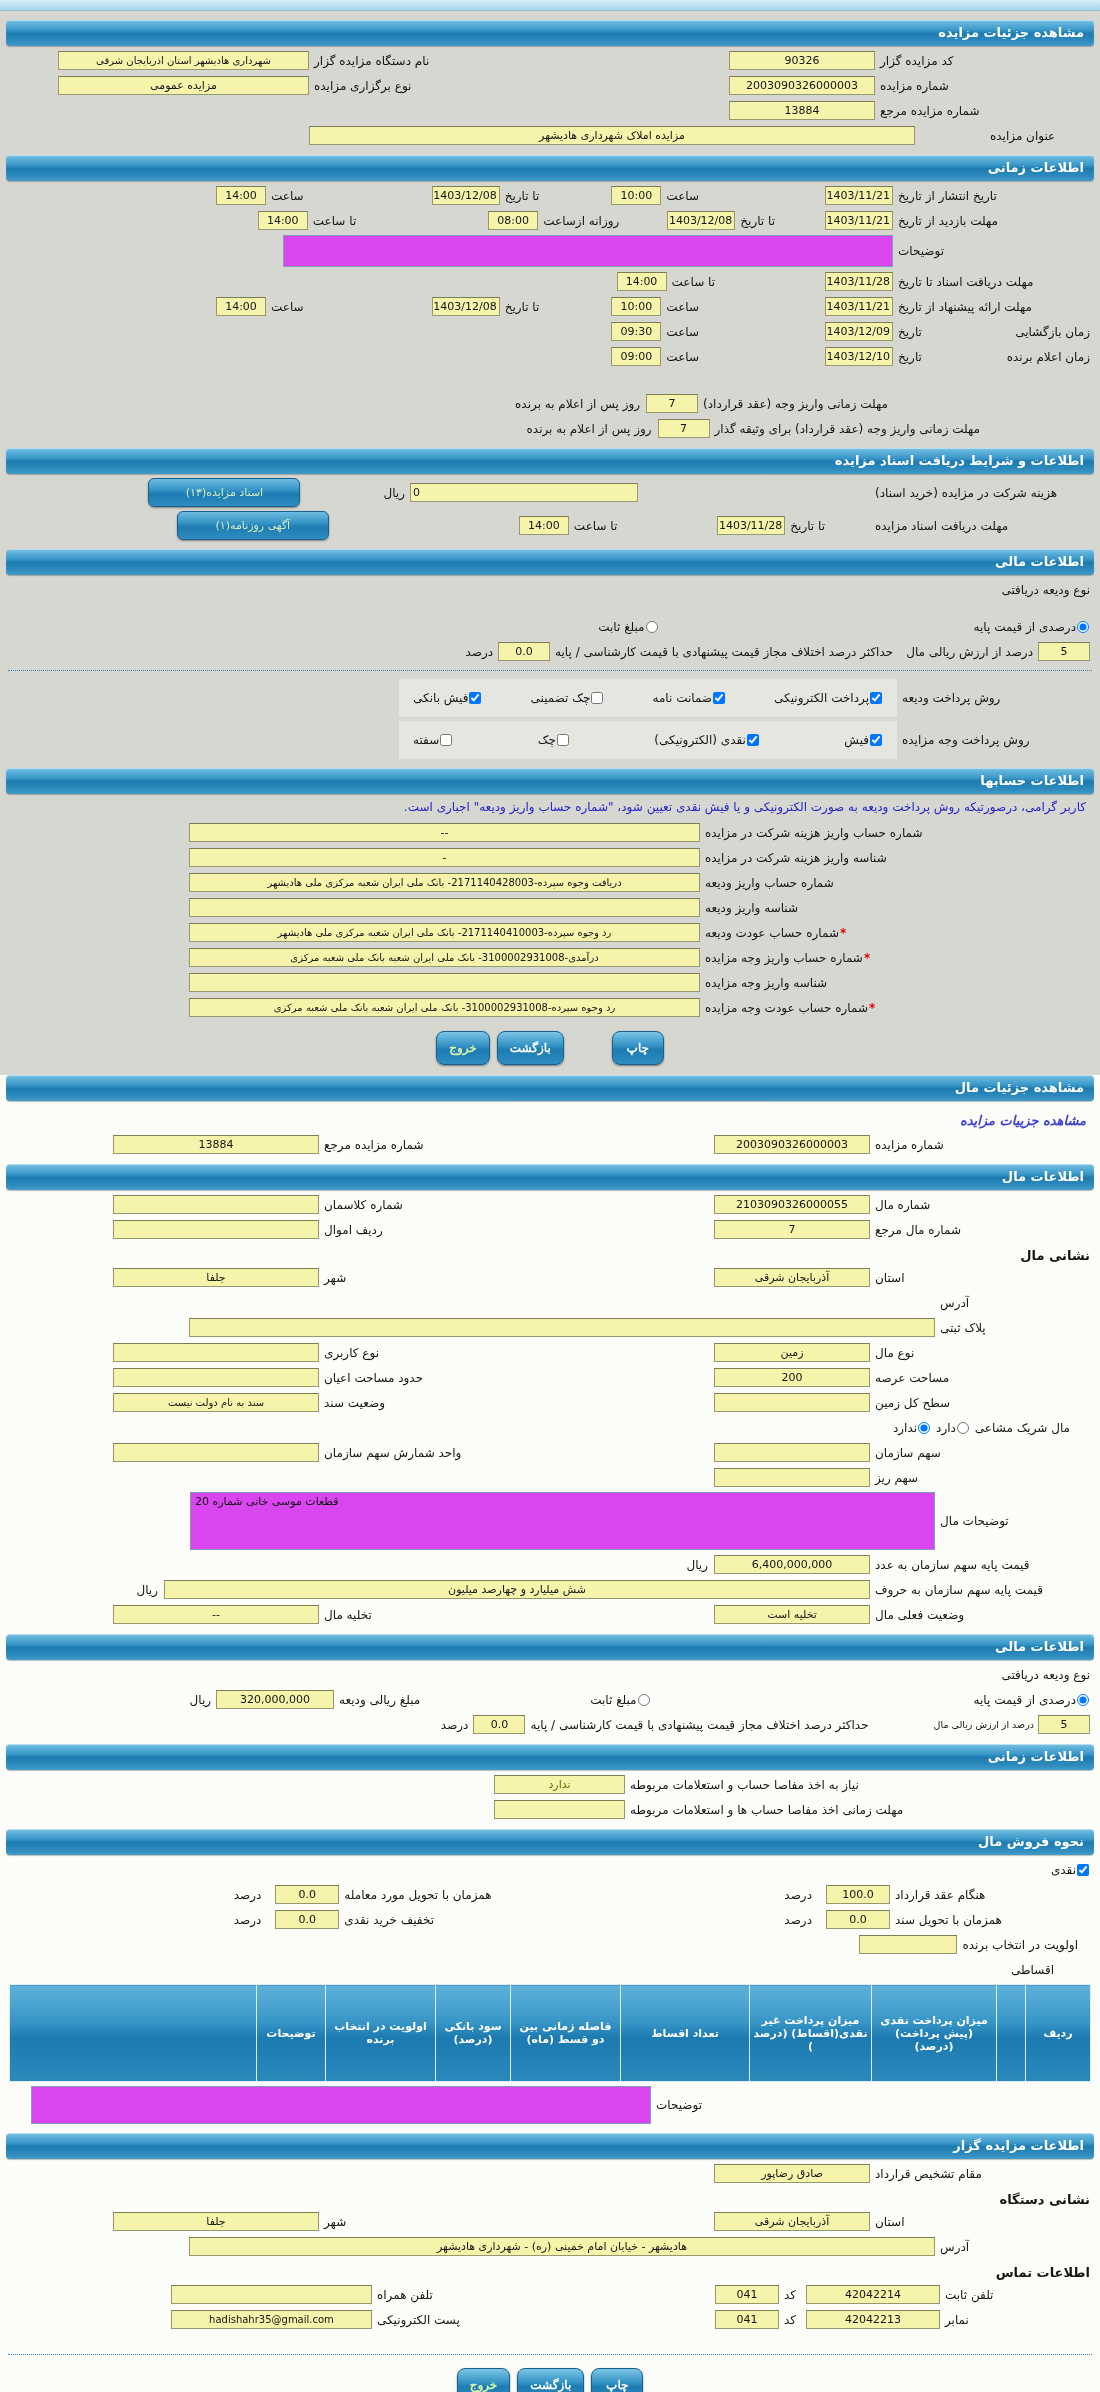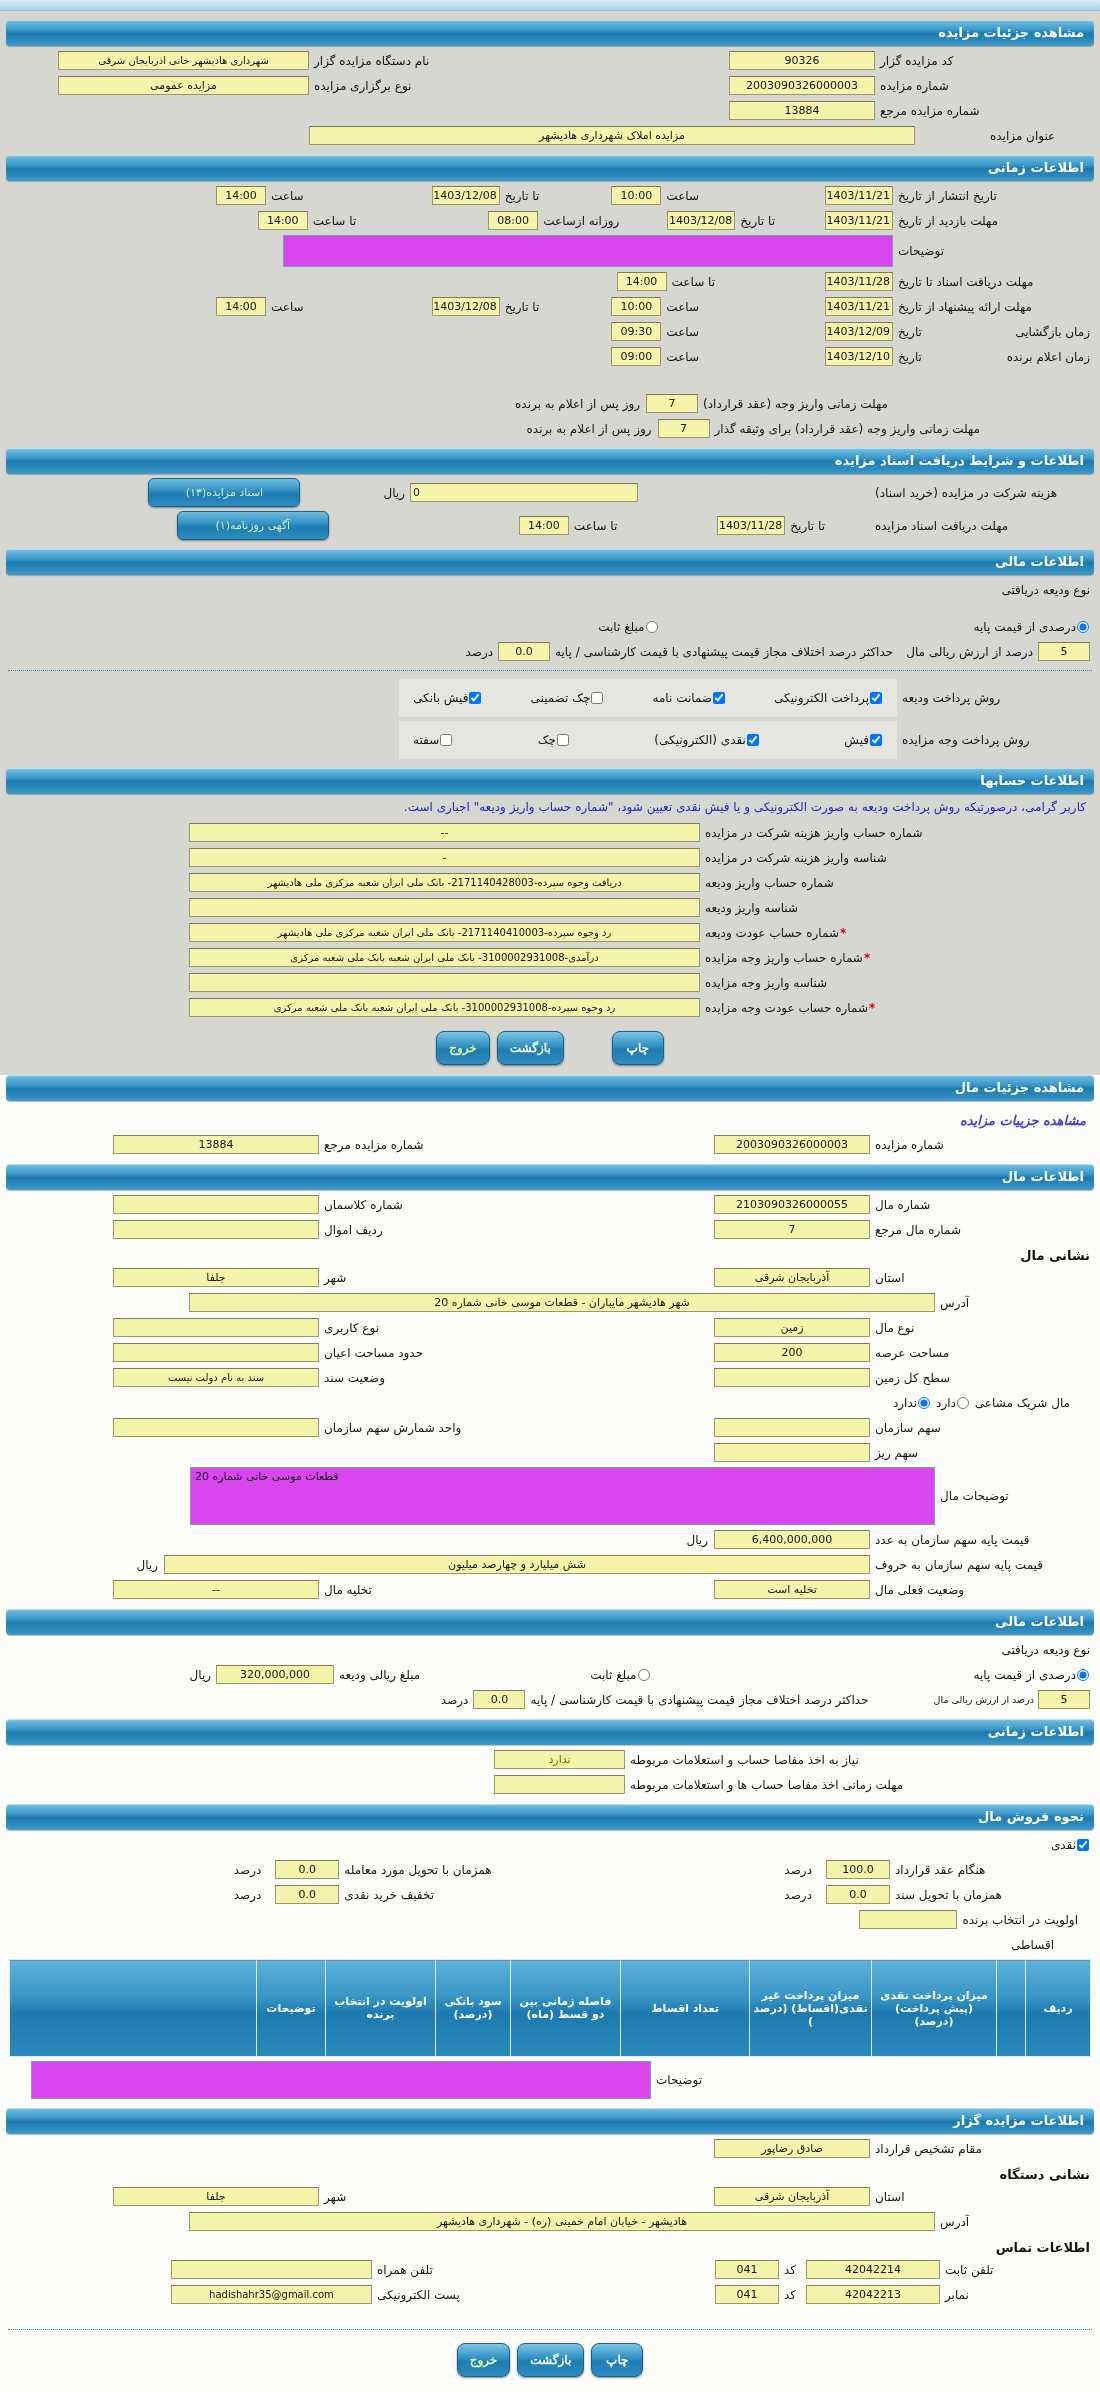--- a/index.html
+++ b/index.html
@@ -45,21 +45,21 @@
 
 <div class="page">
   <div class="top-strip"></div>
 
   <div class="sec-hdr"><span>مشاهده جزئیات مزایده</span></div>
   <div class="frow">
     <span class="lbl" style="width:210px">کد مزایده گزار</span>
     <div class="inp" style="width:140px">90326</div>
     <i class="sp" style="width:230px"></i>
     <span class="lbl" style="width:185px">نام دستگاه مزایده گزار</span>
-    <div class="inp" style="width:245px;font-size:10px">شهرداری هادیشهر خانی اذربایجان شرقی</div>
+    <div class="inp" style="width:245px;font-size:10px">شهرداری هادیشهر استان اذربایجان شرقی</div>
   </div>
   <div class="frow">
     <span class="lbl" style="width:210px">شماره مزایده</span>
     <div class="inp" style="width:140px">2003090326000003</div>
     <i class="sp" style="width:230px"></i>
     <span class="lbl" style="width:185px">نوع برگزاری مزایده</span>
     <div class="inp" style="width:245px">مزایده عمومی</div>
   </div>
   <div class="frow">
     <span class="lbl" style="width:210px">شماره مزایده مرجع</span>
@@ -318,21 +318,24 @@
     <div class="sub-title">نشانی مال</div>
     <div class="frow">
       <span class="lbl" style="width:215px">استان</span>
       <div class="inp" style="width:150px">آذربایجان شرقی</div>
       <i class="sp" style="width:310px"></i>
       <span class="lbl" style="width:80px">شهر</span>
       <div class="inp" style="width:200px">جلفا</div>
     </div>
     <div class="frow">
       <span class="lbl" style="width:150px">آدرس</span>
-      <div class="inp" style="width:740px">شهر هادیشهر مایباران - قطعات موسی خانی شماره 20</div>
+    </div>
+    <div class="frow">
+      <span class="lbl" style="width:150px">پلاک ثبتی</span>
+      <div class="inp" style="width:740px"></div>
     </div>
     <div class="frow">
       <span class="lbl" style="width:215px">نوع مال</span>
       <div class="inp" style="width:150px">زمین</div>
       <i class="sp" style="width:225px"></i>
       <span class="lbl" style="width:165px">نوع کاربری</span>
       <div class="inp" style="width:200px"></div>
     </div>
     <div class="frow">
       <span class="lbl" style="width:215px">مساحت عرصه</span>

